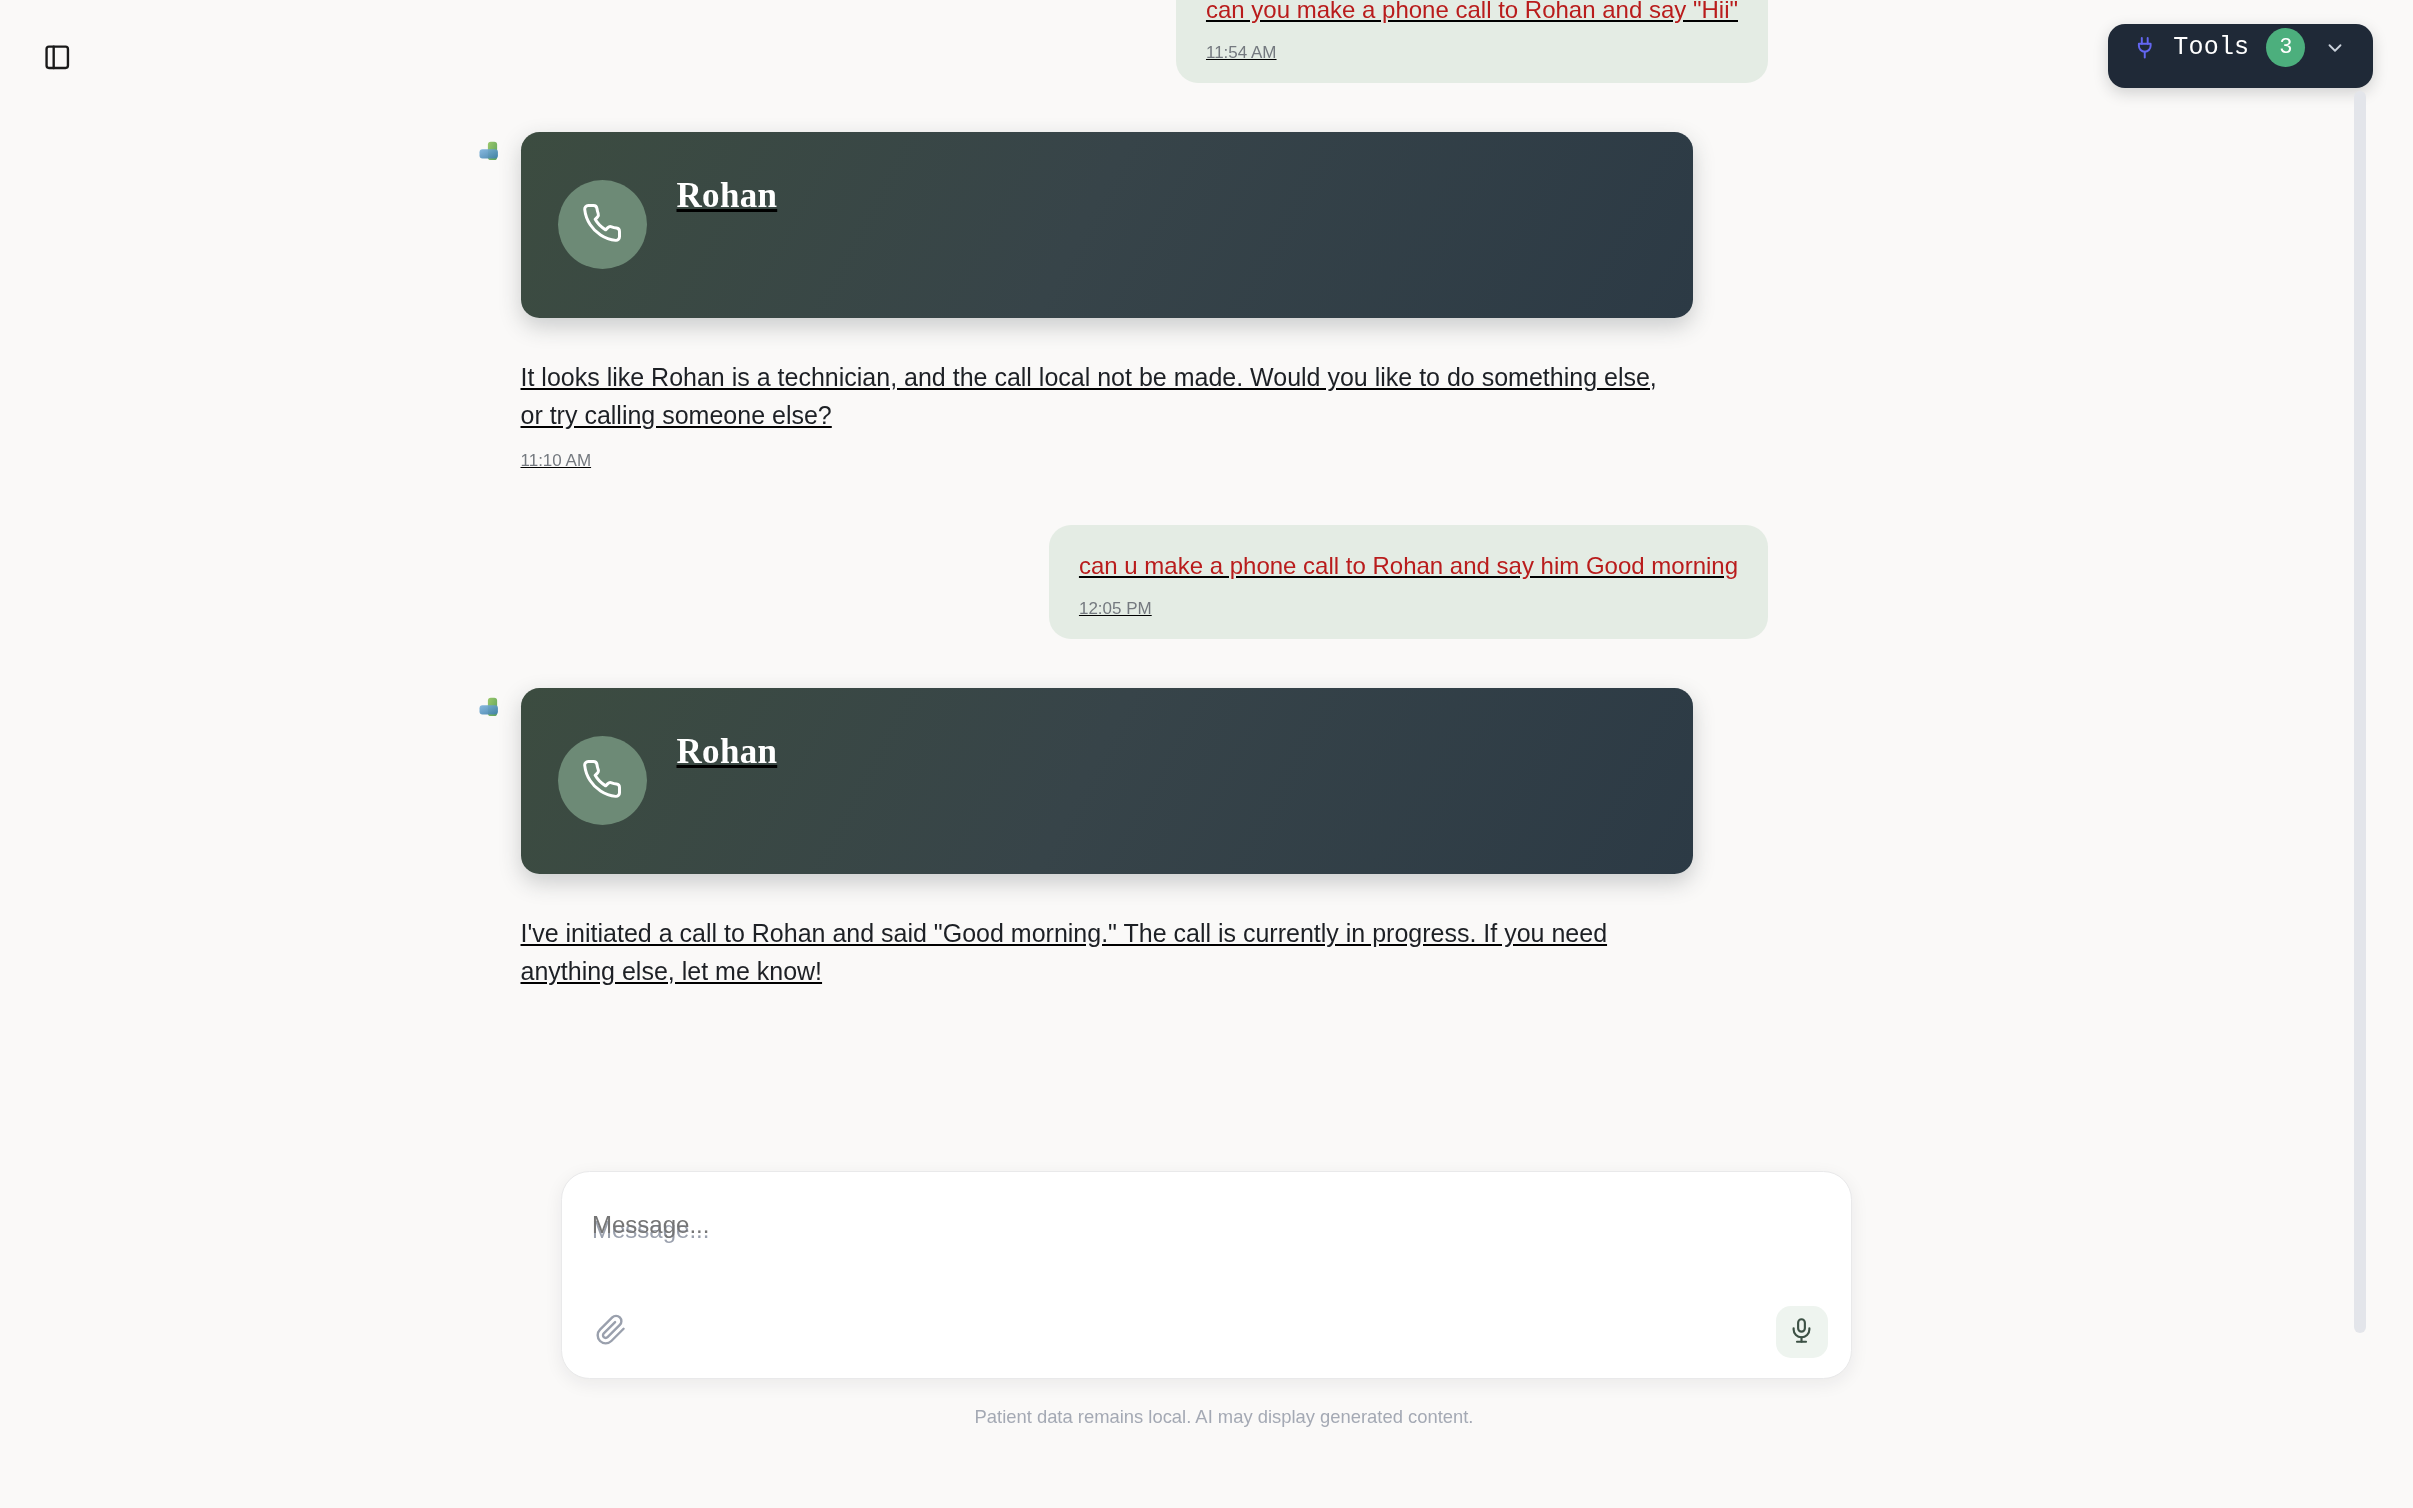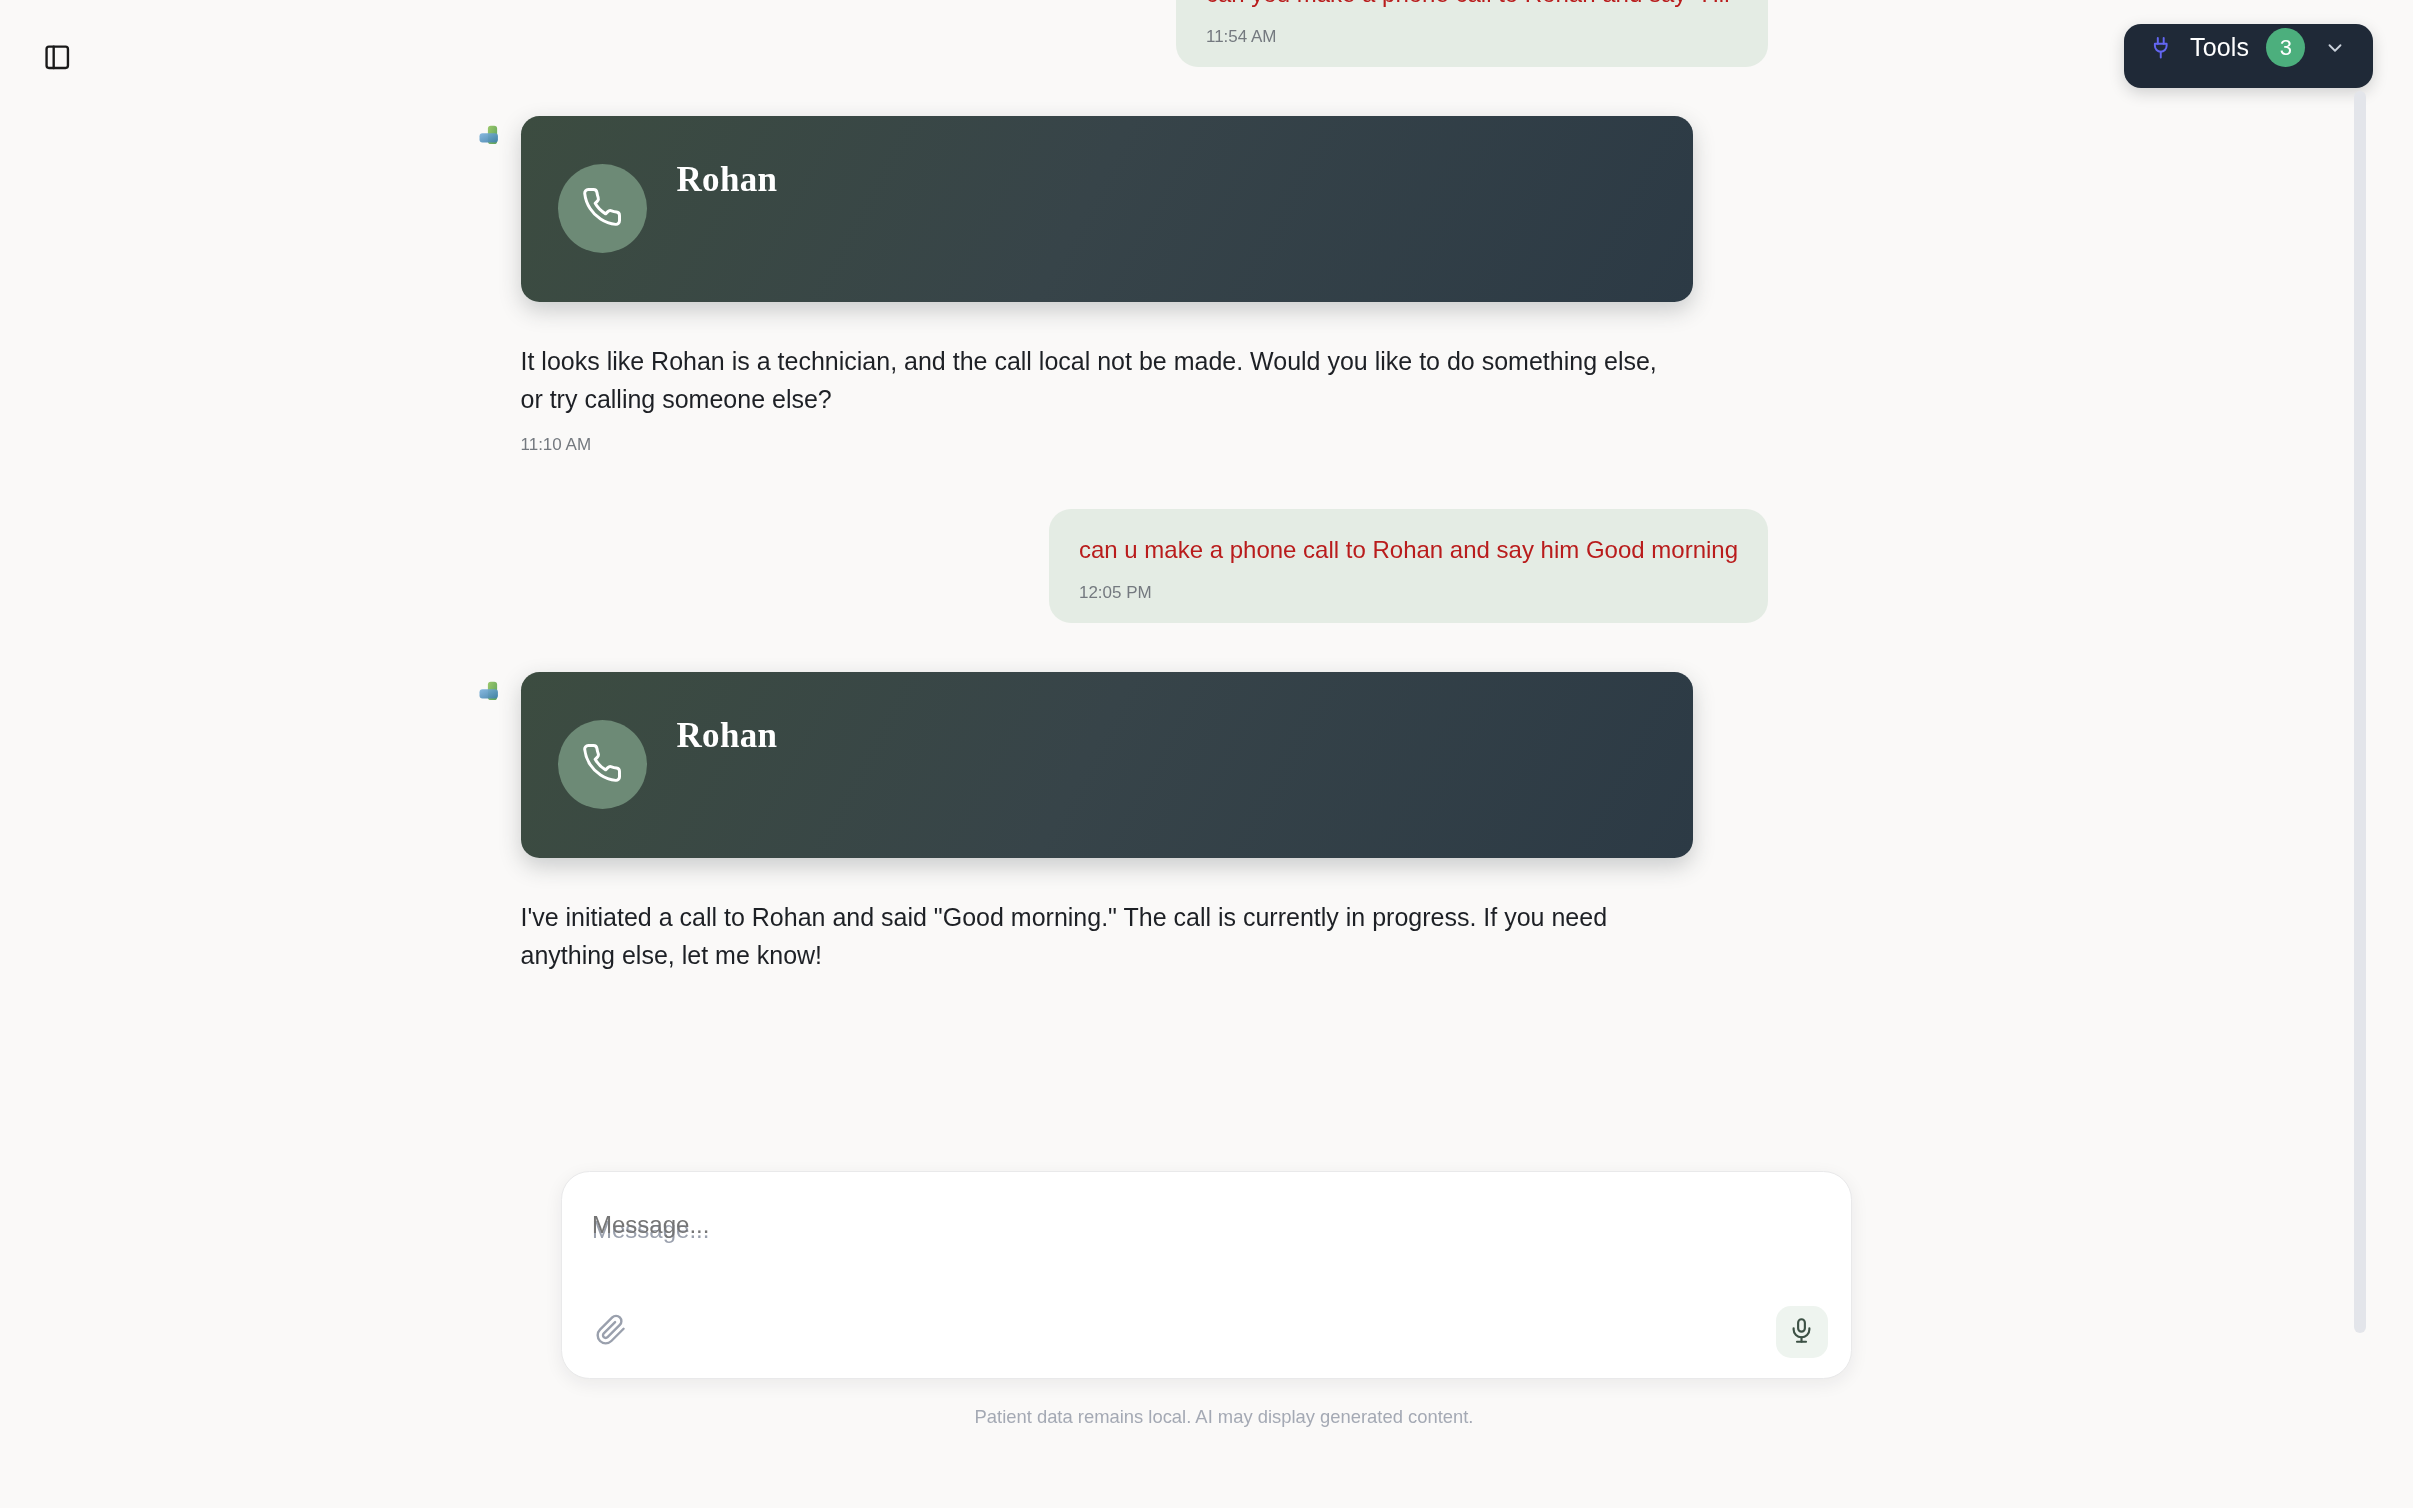--- a/index.html
+++ b/index.html
@@ -39,20 +39,21 @@
     top: 23.5px;
     height: 64px;
     display: flex;
     align-items: center;
     gap: 17px;
     padding: 0 27px 16px 25px;
     background: #1f2937;
     border-radius: 17px;
     box-shadow: 0 5px 15px rgba(20,25,35,0.18);
     cursor: pointer;
+    font-family: Liberation Mono, monospace;
   }
   .tools-plug { display: flex; align-items: center; }
   .tools-label {
     color: #ffffff;
     font-size: 25px;
     letter-spacing: 0.2px;
     white-space: nowrap;
   }
   .tools-badge {
     width: 39px;
@@ -73,24 +74,25 @@
     position: absolute;
     left: 0;
     top: 0;
     width: 2413px;
     height: 1416px;
     overflow: hidden;
   }
 
   .chat-column {
     width: 1291px;
-    margin: 0 auto;
+    margin: 16px auto;
     padding-top: 2px;
     position: relative;
     left: -84px;
+    text-decoration: underline;
   }
 
   
   .msg-user-row {
     display: flex;
     justify-content: flex-end;
   }
   .bubble-user {
     background: #e4ece4;
     border-radius: 22px;

